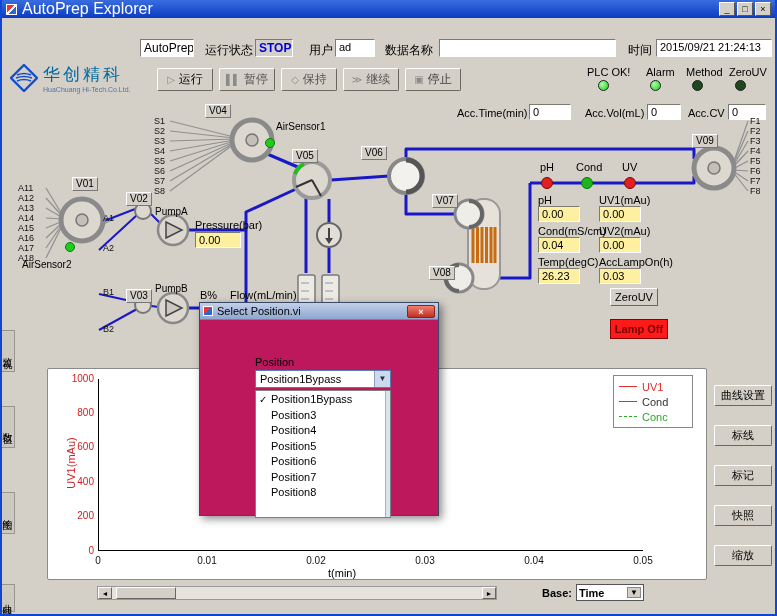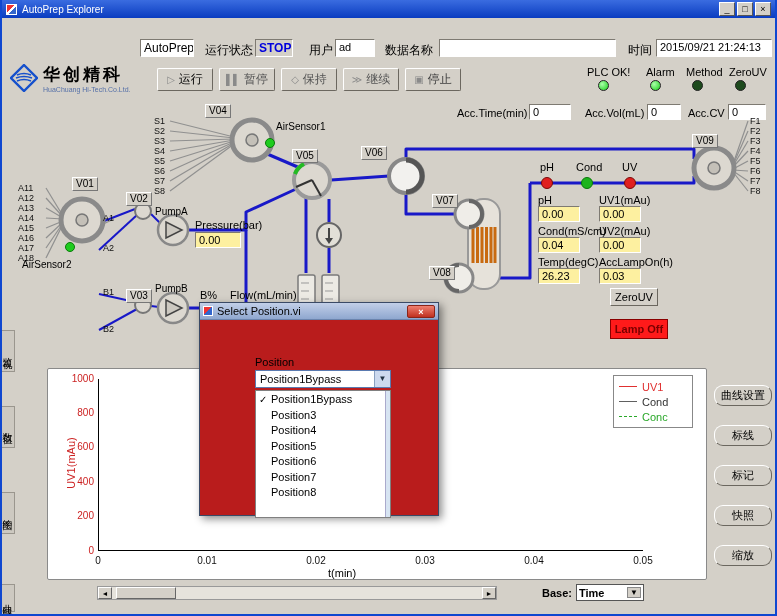--- a/index.html
+++ b/index.html
@@ -3,21 +3,21 @@
 <meta charset="utf-8">
 <style>
   *{margin:0;padding:0;box-sizing:border-box}
   html,body{width:777px;height:616px}
   body{font-family:"Liberation Sans","DejaVu Sans",sans-serif;font-size:11px;color:#000;background:#777}
   .win{position:relative;width:777px;height:616px;background:#d4d0c8;border:2px solid #0f47d0;border-top:none;overflow:hidden}
   .abs{position:absolute}
   
   .titlebar{position:absolute;left:0;top:0;width:773px;height:18px;background:linear-gradient(#3a6ce0,#0a3cc0);color:#fff;display:flex;align-items:center;padding:0 4px;gap:5px}
   .appicon{width:11px;height:11px;background:linear-gradient(135deg,#e33 40%,#fff 40%,#fff 60%,#36c 60%);border:1px solid #fff}
-  .wtitle{font-size:10px}
+  .wtitle{font-size:16px}
   .wbtns{margin-left:auto;display:flex;gap:2px}
   .wbtn{width:16px;height:14px;background:#d4d0c8;border:1px solid;border-color:#fff #555 #555 #fff;font-size:9px;line-height:12px;text-align:center;color:#000}
   
   .menubar{position:absolute;left:0;top:18px;width:773px;height:17px;background:#dedbd4;border-bottom:1px solid #a8a49c;display:flex;align-items:center}
   .mitem{padding:1px 9px;border-right:1px solid #9a968e;font-size:12px;height:15px;line-height:14px}
   
   .sunken{background:#fff;border:1px solid;border-color:#7e7a72 #fff #fff #7e7a72;padding:1px 3px;overflow:hidden;white-space:nowrap}
   .raised,.btn{background:#d4d0c8;border:1px solid;border-color:#fff #6b675f #6b675f #fff}
   .lbl{font-size:12px}
   .yfield{background:#fdf0a0;border:1px solid;border-color:#7e7a72 #fff #fff #7e7a72;padding:1px 3px;font-size:11px}
@@ -33,30 +33,30 @@
   .chart-box{background:#fff;border:1px solid #8a8a8a;border-radius:2px}
   .plot{position:absolute;left:50px;top:10px;width:545px;height:172px;background:#fff;border-left:1px solid #000;border-bottom:1px solid #000}
   .ytick{position:absolute;left:0;width:46px;text-align:right;color:#cc2222;font-size:10px}
   .xtick{position:absolute;top:186px;width:40px;text-align:center;color:#111;font-size:10px}
   .ylab{position:absolute;left:-27px;top:88px;width:100px;text-align:center;color:#cc2222;font-size:11px;transform:rotate(-90deg)}
   .xlab{position:absolute;left:280px;top:198px;width:90px;font-size:11px}
   .legend{position:absolute;left:565px;top:6px;width:80px;background:#fff;border:1px solid #888;padding:3px 5px}
   .legrow{display:flex;align-items:center;gap:5px;height:15px}
   .legline{width:18px;border-top:1px solid}
   .legname{font-size:11px}
-  .side-btn{position:absolute;left:712px;width:58px;height:21px;border-radius:9px;text-align:center;line-height:19px;font-size:11px}
+  .side-btn{position:absolute;left:712px;width:58px;height:21px;border-radius:2px;text-align:center;line-height:19px;font-size:11px}
   .vtab{position:absolute;left:0;width:13px;writing-mode:vertical-rl;text-align:center;font-size:10px;background:#cdc9c1;border:1px solid #9a968e;border-left:none;padding:3px 0;letter-spacing:2px}
   .hscroll{display:flex;height:14px;border:1px solid #999;background:#e6e3dc}
   .sarrow{width:14px;height:12px;background:#d4d0c8;border:1px solid;border-color:#fff #666 #666 #fff;font-size:7px;text-align:center;line-height:11px}
   .strack{flex:1;position:relative}
   .sthumb{position:absolute;left:4px;top:0;width:60px;height:12px;background:#d4d0c8;border:1px solid;border-color:#fff #666 #666 #fff}
   .basedd{background:#fff;border:1px solid #555;display:flex;align-items:center;justify-content:space-between;padding:0 2px;font-size:11px;font-weight:bold}
   .ddarrow{font-size:8px;background:#d4d0c8;border:1px solid #888;padding:0 2px}
   
-  .dialog{background:#b91c1c;border:1px solid #3a4a66;box-shadow:3px 3px 8px rgba(0,0,0,.45);z-index:50}
+  .dialog{background:#be185d;border:1px solid #3a4a66;box-shadow:3px 3px 8px rgba(0,0,0,.45);z-index:50}
   .dtitle{height:17px;background:linear-gradient(#c2cfe8,#8fa7cf);display:flex;align-items:center;padding:0 3px;gap:4px;border-bottom:1px solid #6b84ad}
   .dicon{width:10px;height:10px;background:linear-gradient(135deg,#e33 50%,#36c 50%);border:1px solid #fff}
   .dtext{font-size:11px}
   .dclose{margin-left:auto;width:28px;height:13px;background:linear-gradient(#ef8070,#c03020);border:1px solid #8a2418;border-radius:2px;color:#fff;font-size:9px;text-align:center;line-height:12px;font-weight:bold}
   .combo{background:#fff;border:1px solid #5a7ab0;display:flex;align-items:center;justify-content:space-between;padding-left:4px;font-size:11px}
   .combo-btn{width:16px;height:100%;background:#cdd9ee;border-left:1px solid #8aa0c0;font-size:8px;color:#234;text-align:center;line-height:16px}
   .dlist{background:#fff;border:1px solid #808080;padding-top:1px}
   .opt{position:relative;height:15.5px;line-height:15px;padding-left:15px;font-size:11px}
   .chk{position:absolute;left:3px;top:0;font-size:10px}
   .dscroll{position:absolute;right:0;top:0;width:5px;height:100%;background:#d7e4f2;border-left:1px solid #aac}
@@ -86,21 +86,21 @@
   <div class="abs sunken" style="left:437px;top:39px;width:177px;height:18px"></div>
   <div class="abs lbl" style="left:626px;top:42px">时间</div>
   <div class="abs sunken" style="left:654px;top:39px;width:116px;height:18px">2015/09/21 21:24:13</div>
 
   <div class="abs" style="left:8px;top:63px;display:flex;gap:5px;align-items:center">
     <svg width="28" height="28" viewBox="0 0 28 28">
       <path d="M14,1 L27,14 L14,27 L1,14 Z" fill="none" stroke="#1550cc" stroke-width="2.4"></path>
       <path d="M7,11 Q14,8 21,11 M6,14 Q14,11 22,14 M7,17 Q14,14 21,17" fill="none" stroke="#1550cc" stroke-width="1.6"></path>
     </svg>
     <span>
-      <span style="display:block;font-size:17px;font-weight:bold;color:#000000;letter-spacing:3px">华创精科</span>
+      <span style="display:block;font-size:17px;font-weight:normal;color:#0369a1;letter-spacing:3px">华创精科</span>
       <span style="display:block;font-size:7px;color:#5570a8">HuaChuang Hi-Tech.Co.Ltd.</span>
     </span>
   </div>
 
   <div class="tbtn btn" style="left:155px">
     <span class="ticon">▷</span>
     <span>运行</span>
   </div>
   <div class="tbtn btn" style="left:217px">
     <span class="ticon">▌▌</span>

